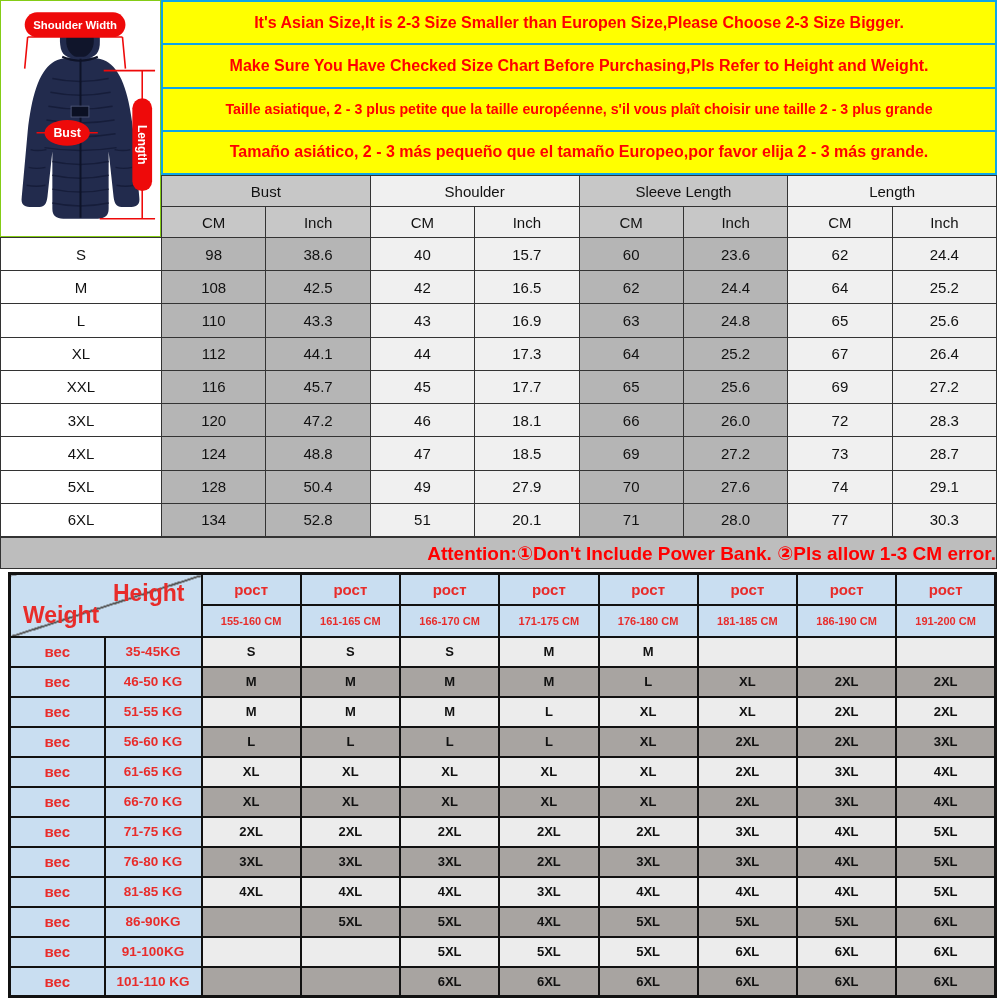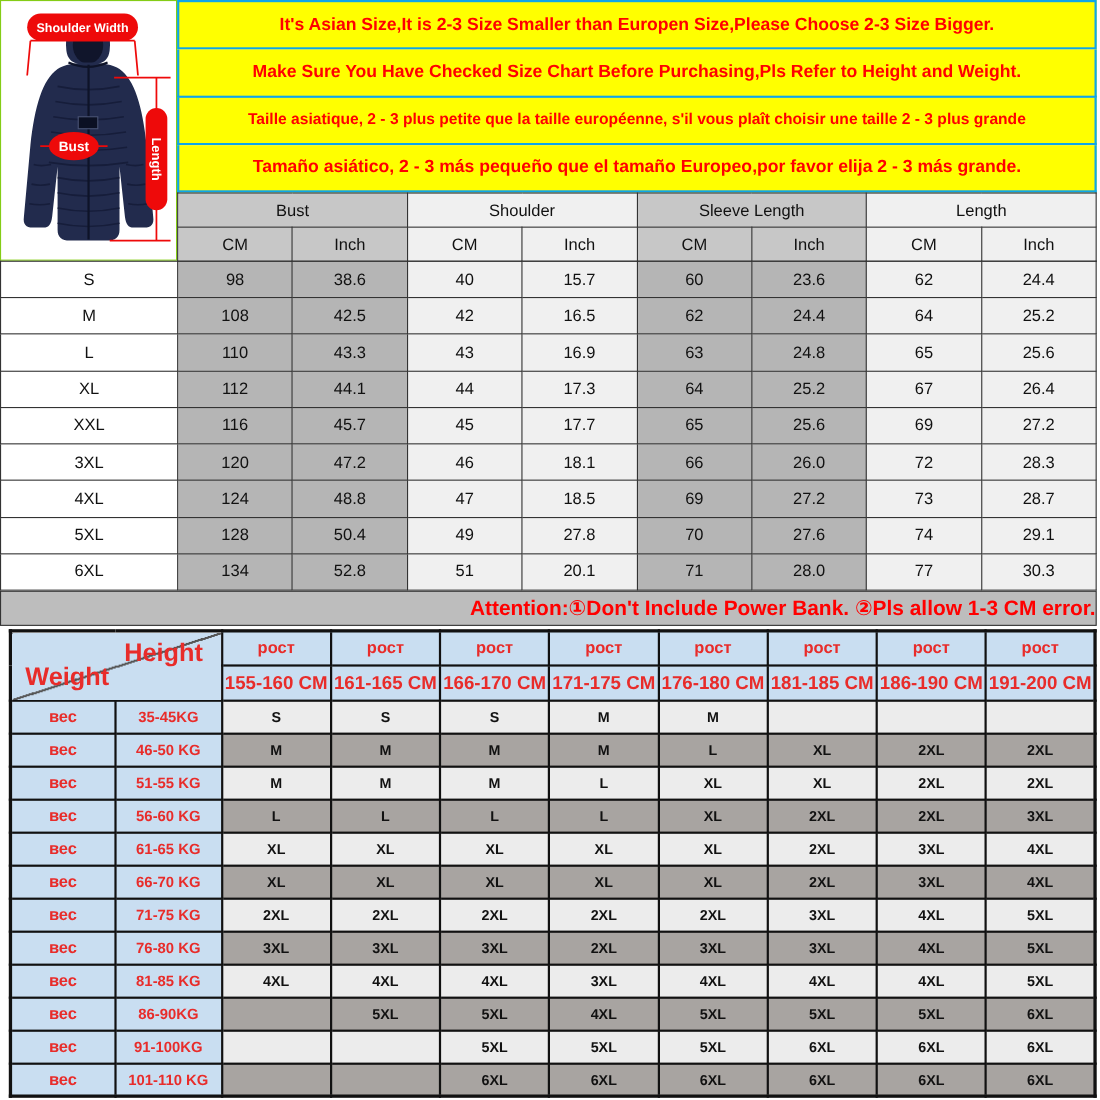--- a/index.html
+++ b/index.html
@@ -49,21 +49,21 @@
   }
 
   
   #fit-table{left:8px;top:572px;width:989px;height:426px;border:3px solid #111;}
   #fit-table th,#fit-table td{border:2px solid #111;text-align:center;padding:0;}
   #fit-table thead tr:first-child{height:31px;}
   #fit-table thead tr:last-child{height:32px;}
   #fit-table tbody tr{height:30px;}
   .blue{background:var(--table2-blue,#c9def1);color:var(--table2-red,#e82c2a);font-weight:bold;}
   .rost{font-size:15px;}
-  .range{font-size:17px;}
+  .range{font-size:11px;}
   .ves{font-size:15px;}
   .wrange{font-size:13.5px;}
   td.size{font-weight:bold;font-size:13px;color:#111;}
   tr.r-light td.size{background:var(--row-light,#ececec);}
   tr.r-dark td.size{background:var(--row-dark,#a8a4a1);}
   #diag-cell{
     position:relative;
     background-image:linear-gradient(to bottom right,
       transparent calc(50% - 1px), #555 calc(50% - 1px),
       #555 calc(50% + 1px), transparent calc(50% + 1px));
@@ -250,21 +250,21 @@
           <td class="b-gray">69</td>
           <td class="b-gray">27.2</td>
           <td class="b-light">73</td>
           <td class="b-light">28.7</td>
         </tr>
         <tr>
           <td class="lbl">5XL</td>
           <td class="b-gray">128</td>
           <td class="b-gray">50.4</td>
           <td class="b-light">49</td>
-          <td class="b-light">27.8</td>
+          <td class="b-light">27.9</td>
           <td class="b-gray">70</td>
           <td class="b-gray">27.6</td>
           <td class="b-light">74</td>
           <td class="b-light">29.1</td>
         </tr>
         <tr>
           <td class="lbl">6XL</td>
           <td class="b-gray">134</td>
           <td class="b-gray">52.8</td>
           <td class="b-light">51</td>

